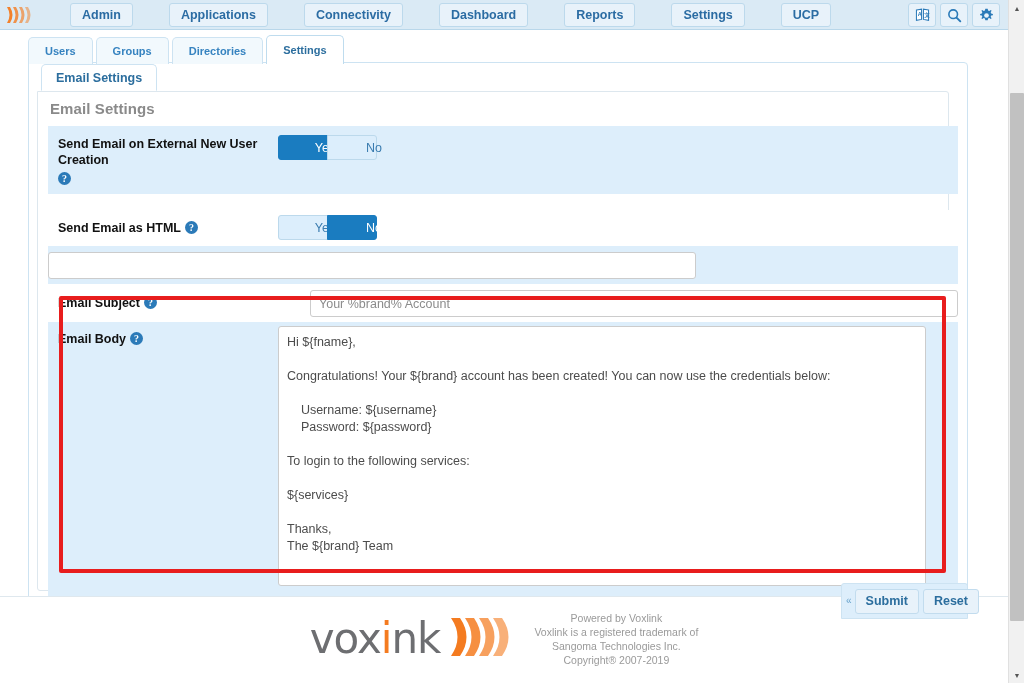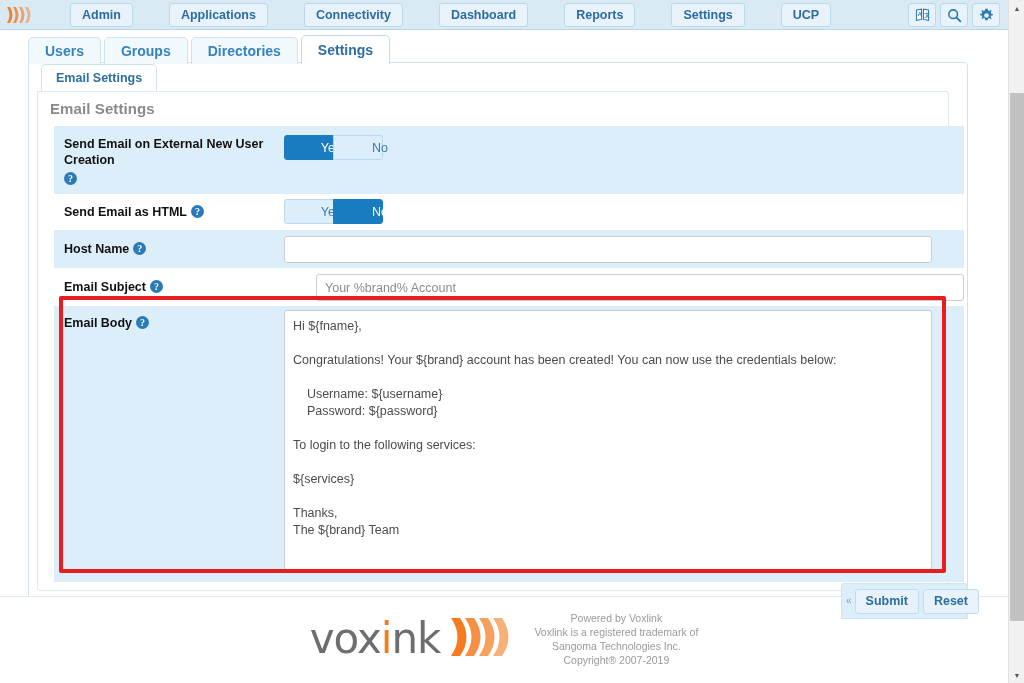--- a/index.html
+++ b/index.html
@@ -81,21 +81,21 @@
     left: 28px; top: 3px;
     display: flex;
     align-items: flex-end;
     height: 30px;
     z-index: 3;
   }
   .tab-l1 {
     height: 27px;
     padding: 0 16px;
     display: flex; align-items: center;
-    font-size: 14px;
+    font-size: 11px;
     font-weight: bold;
     color: #3683c0;
     background: #f2f9fd;
     border: 1px solid #cde3f2;
     border-bottom: none;
     border-radius: 5px 5px 0 0;
     margin-right: 3px;
     cursor: pointer;
   }
   .tab-l1.active {
@@ -154,21 +154,21 @@
     left: 12px; top: 8px;
     font-size: 15px;
     font-weight: bold;
     color: #8a8a8a;
     letter-spacing: 0.1px;
   }
 
   
   .form-area {
     position: absolute;
-    left: 16px; top: 34px;
+    left: 10px; top: 34px;
     width: 910px;
   }
   .frow {
     position: relative;
     display: flex;
     align-items: flex-start;
     min-height: 31px;
     background: #ffffff;
   }
   .frow.alt { background: #ddeefb; }
@@ -472,40 +472,37 @@
               <div class="tgl on">
                   <span>Yes</span>
                 </div>
               <div class="tgl off">
                   <span>No</span>
                 </div>
             </div>
           </div>
         </div>
 
-        <div class="frow" style="min-height:36px;">
+        <div class="frow" style="min-height:36px;margin-top:16px;">
           <div class="label" style="padding-top:10px;">
             <span>Send Email as HTML</span><span class="qmark">?</span>
           </div>
           <div class="control" style="padding-top:5px;">
             <div class="btn-group">
               <div class="tgl off">
                   <span>Yes</span>
                 </div>
               <div class="tgl on">
                   <span>No</span>
                 </div>
             </div>
           </div>
         </div>
 
         <div class="frow alt" style="min-height:38px;">
-          <div class="label" style="padding-top:11px;">
-            <span>Host Name</span><span class="qmark">?</span>
-          </div>
           <div class="control" style="padding-top:6px;">
             <input class="txt" type="text" placeholder="" style="">
           </div>
         </div>
 
         <div class="frow" style="min-height:38px;gap:44px;">
           <div class="label" style="padding-top:11px;">
             <span>Email Subject</span><span class="qmark">?</span>
           </div>
           <div class="control" style="padding-top:6px;">

